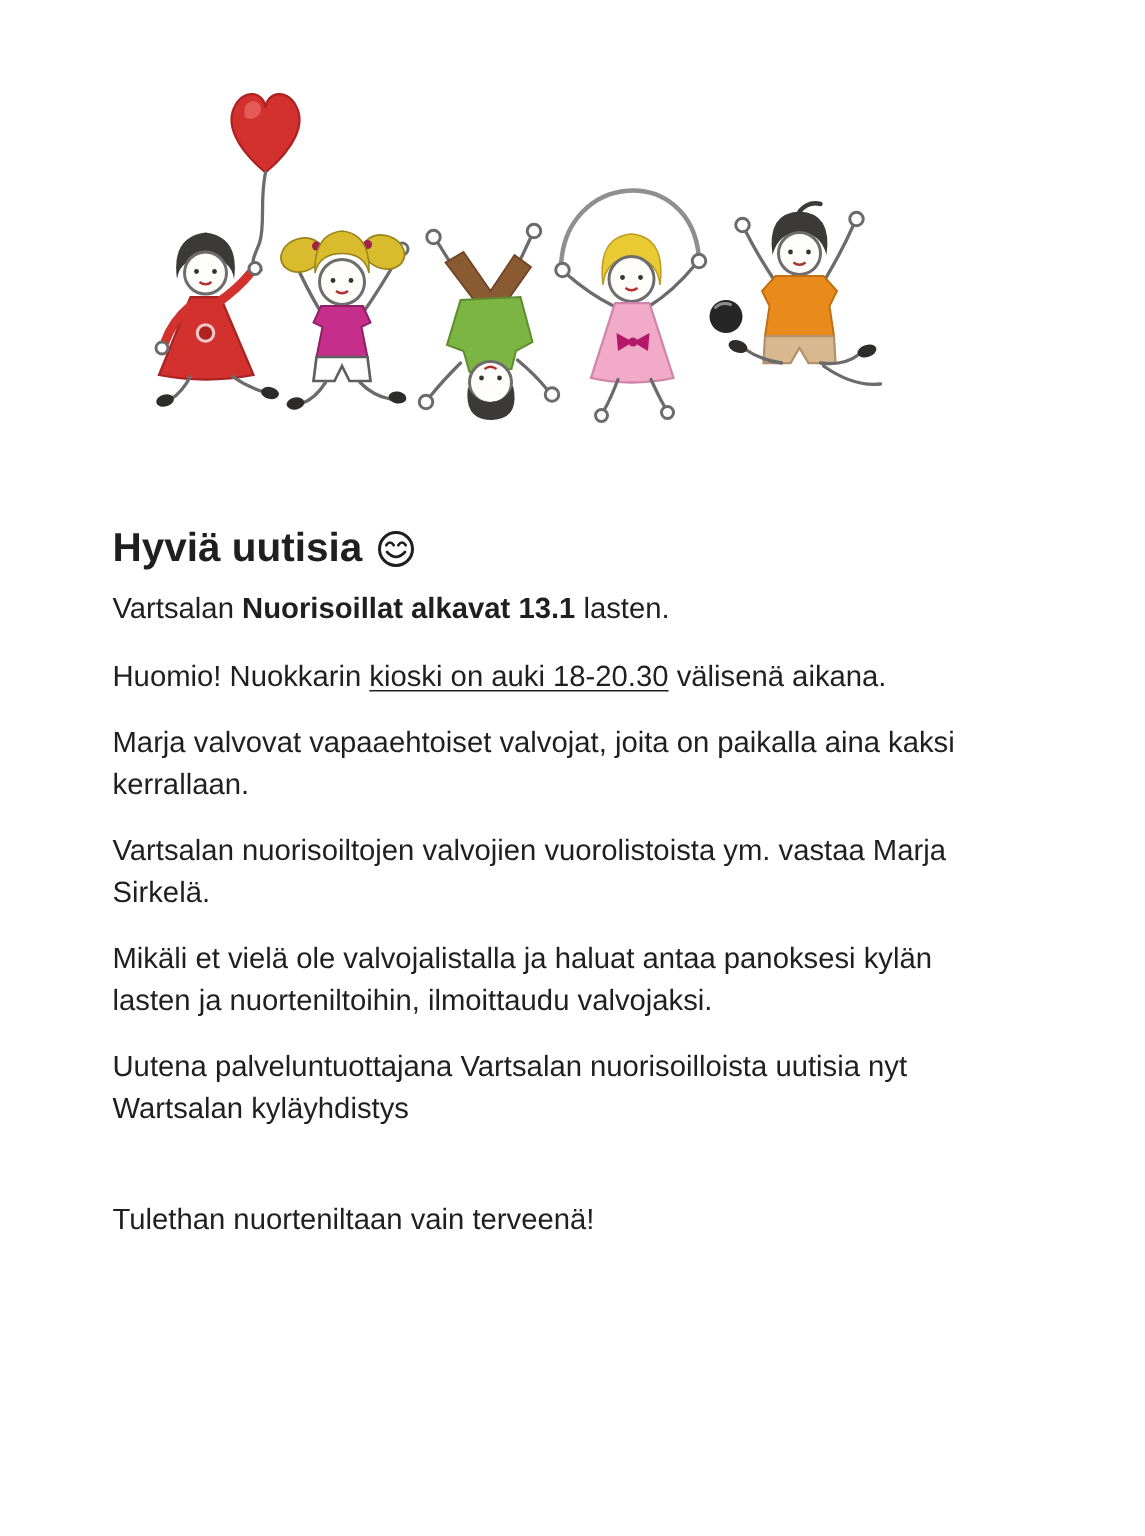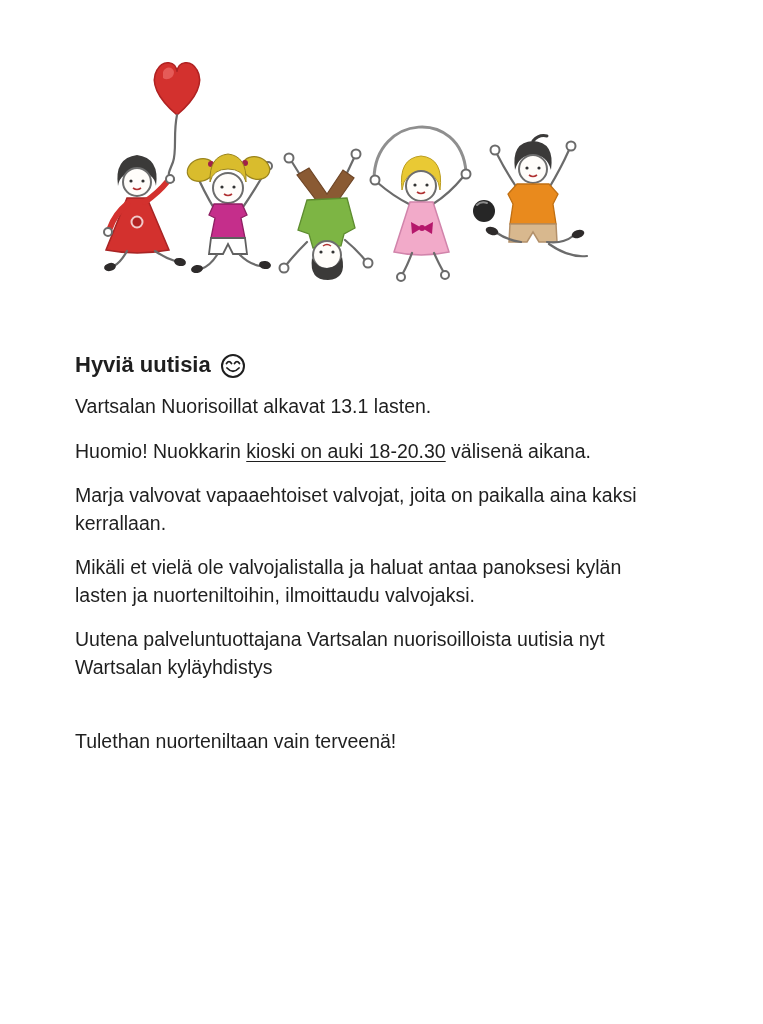--- a/index.html
+++ b/index.html
@@ -22,39 +22,39 @@
     width: 516px;
     height: 262px;
   }
   .content {
     position: absolute;
     left: 75px;
     top: 350px;
     width: 628px;
   }
   .title {
-    font-size: 22px;
+    font-size: 27px;
     font-weight: 700;
     line-height: 30px;
     margin: 0 0 13px 0;
     display: flex;
     align-items: center;
   }
   .title .smiley {
     margin-left: 9px;
     position: relative;
     top: 1px;
   }
   .para {
     font-size: 19.5px;
     line-height: 27.5px;
     margin: 0 0 17px 0;
     white-space: pre-line;
   }
-  .para b { font-weight: 400; }
+  .para b { font-weight: 700; }
   .para u { text-underline-offset: 3px; }
   .blank-line {
     height: 30px;
   }
   svg .stick {
     stroke: #6b6b6b;
     stroke-width: 2.2;
     fill: none;
     stroke-linecap: round;
   }
@@ -235,20 +235,22 @@
 
   <p class="para"><span>Vartsalan </span><b>Nuorisoillat alkavat 13.1</b><span> lasten.</span></p>
 
 
   <p class="para"><span>Huomio! Nuokkarin </span><u>kioski on auki 18-20.30</u><span> välisenä aikana.</span></p>
 
 
   <p class="para">Marja valvovat vapaaehtoiset valvojat, joita on paikalla aina kaksi
 kerrallaan.</p>
 
+  <p class="para">Vartsalan nuorisoiltojen valvojien vuorolistoista ym. vastaa Marja
+Sirkelä.</p>
 
   <p class="para">Mikäli et vielä ole valvojalistalla ja haluat antaa panoksesi kylän
 lasten ja nuorteniltoihin, ilmoittaudu valvojaksi.</p>
 
   <p class="para">Uutena palveluntuottajana Vartsalan nuorisoilloista uutisia nyt
 Wartsalan kyläyhdistys</p>
 
   <div class="blank-line"></div>
 
   <p class="para">Tulethan nuorteniltaan vain terveenä!</p>

